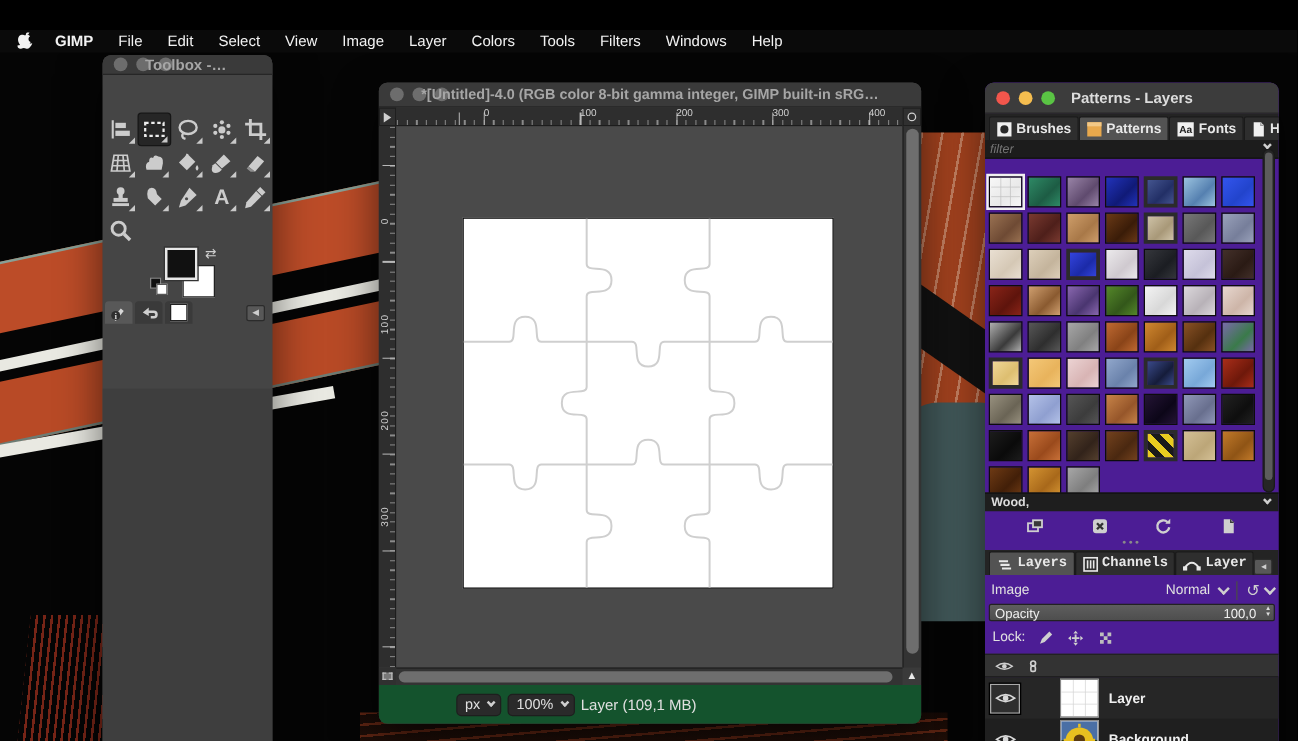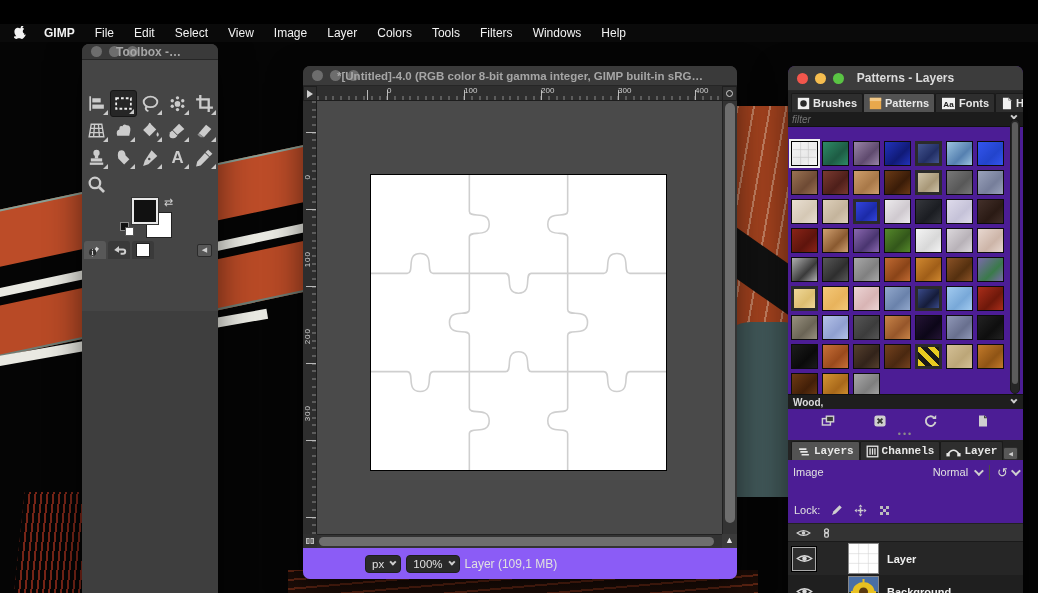--- a/index.html
+++ b/index.html
@@ -80,21 +80,21 @@
   #canvasimg { position:absolute; left:53px; top:73px; width:297px; height:297px; background:#fff; border:1px solid #000; }
   #vscroll { position:absolute; right:0; top:35px; width:15px; height:433px; background:#333; border-left:1px solid #222; }
   #vthumb { position:absolute; left:2px; top:2px; width:10px; height:420px; background:#6e6e6e; border-radius:5px; }
   #navbtn { position:absolute; right:0; top:20px; width:15px; height:15px; background:#303030; border:1px solid #1f1f1f; display:flex; align-items:center; justify-content:center; }
   #navbtn .sq { width:7px; height:7px; border:1.5px solid #cfcfcf; border-radius:50%; }
   #hscroll { position:absolute; left:14px; top:468px; width:405px; height:14px; background:#333; border-top:1px solid #222; }
   #hthumb { position:absolute; left:2px; top:2px; height:9px; width:395px; background:#6e6e6e; border-radius:5px; }
   #qmask { position:absolute; left:0; top:468px; width:14px; height:14px; background:#303030; display:flex; align-items:center; justify-content:center; }
   #qmask .dsq { width:8px; height:6px; border:1px dashed #bbb; background:#777; }
   #upbtn { position:absolute; right:1px; top:467px; width:13px; height:15px; color:#e8e8e8; font-size:9px; text-align:center; line-height:15px; }
-  #statusbar { position:absolute; left:0; top:482px; width:434px; height:31px; background:#8b5cf6; display:flex; align-items:center; color:#e0e0e0; font-size:12px; }
+  #statusbar { position:absolute; left:0; top:482px; width:434px; height:31px; background:#14532d; display:flex; align-items:center; color:#e0e0e0; font-size:12px; }
   .sbox { display:flex; align-items:center; gap:5px; background:#2a2a2a; border:1px solid #1e1e1e; border-radius:4px; padding:2px 6px; margin-right:5px; font-size:11.5px; }
   .sbox .chev { width:5px; height:5px; }
   #unitbox { margin-left:62px; }
 
   
   #dock { left:788px; top:42px; width:235px; height:551px; background:#4c1d95; }
   #dock .tbar { height:25px; background:#3c3c3c; }
   #docktabs { position:absolute; left:0; top:25px; width:235px; height:21px; background:#242424; display:flex; align-items:flex-end; padding-left:3px; }
   .dtab { display:flex; align-items:center; gap:3px; height:19px; padding:0 5px; background:#2e2e2e; border:1px solid #1a1a1a; border-bottom:none; color:#e8e8e8; font-size:11px; font-weight:bold; border-radius:2px 2px 0 0; }
   .dtab.sel { background:#535353; }
@@ -577,20 +577,28 @@
       <span class="val">
           <span>Normal</span>
           <span class="chev"></span>
         </span>
       <span class="rst">
           <span>↺</span>
           <span class="chev"></span>
         </span>
     </div>
 
+    <div id="opacityrow">
+      <span class="ol">Opacity</span>
+      <span class="ov">100,0</span>
+      <span class="spin">
+          <span>▲</span>
+          <span>▼</span>
+        </span>
+    </div>
 
     <div id="lockrow">
       <span>Lock:</span>
       <span>
           <svg viewBox="0 0 20 20">
             <path d="M4 16 l2-5 8-8 3 3 -8 8 z" fill="#cfcfcf"></path>
           </svg>
         </span>
       <span>
           <svg viewBox="0 0 20 20">

